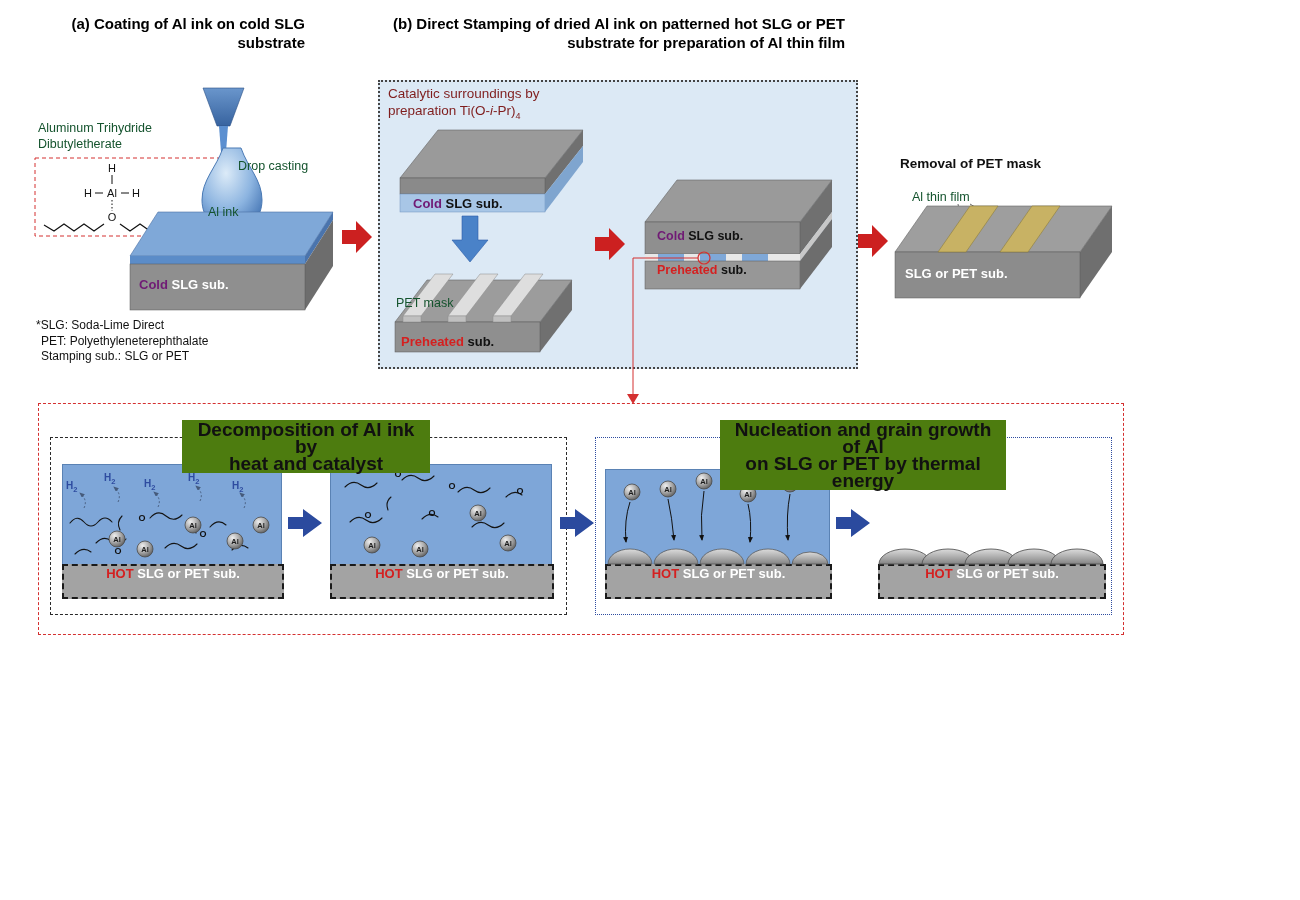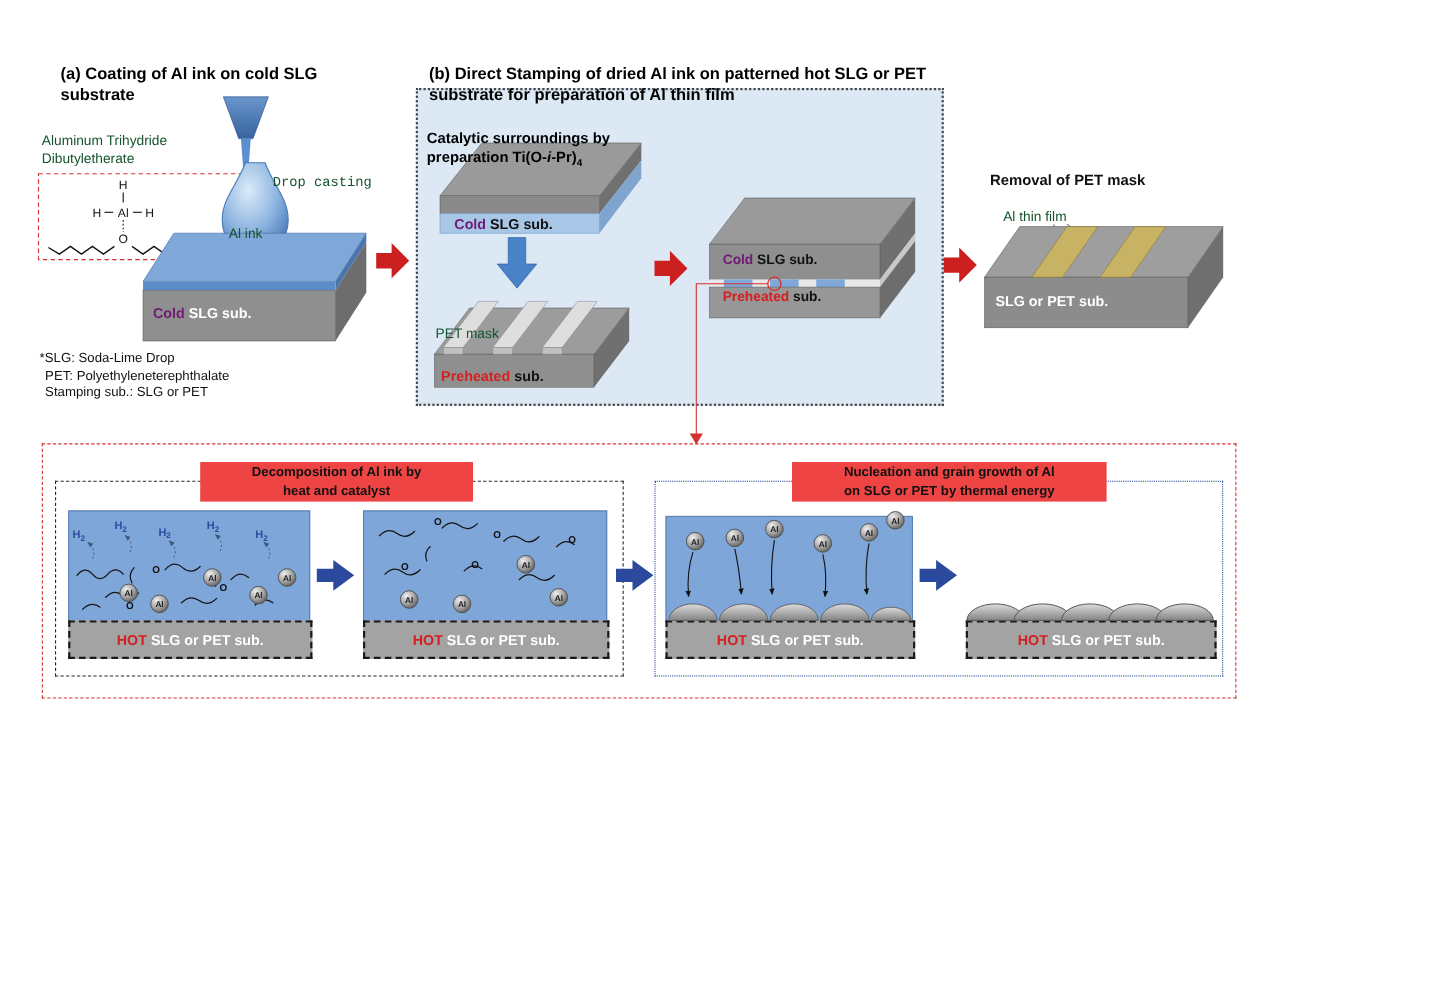--- a/index.html
+++ b/index.html
@@ -1,36 +1,36 @@
 <!DOCTYPE html>
 <html><head>
 <meta charset="utf-8">
 <style>
   html,body{margin:0;padding:0;background:#fff;}
   #canvas{position:relative;width:1300px;height:900px;background:#fff;overflow:hidden;
           font-family:"Liberation Sans",sans-serif;color:#111;}
   .abs{position:absolute;}
-  .title{font-weight:bold;font-size:15px;line-height:19px;text-align:left;color:#000;margin-top:44px;}
+  .title{font-weight:bold;font-size:15px;line-height:19px;text-align:right;color:#000;}
   .lbl{font-size:12.5px;color:#14532d;}
   .lblb{font-size:13px;font-weight:bold;}
   .cold{color:#701a75;font-weight:bold;}
   .redtx{color:#d42020;font-weight:bold;}
   .whitetx{color:#fff;font-weight:bold;}
   .blknote{color:#111;}
-  .bluenote{color:#000000;font-size:13.5px;line-height:17px;font-weight:bold;margin-top:32px;}
+  .bluenote{color:#7f1d1d;font-size:13.5px;line-height:17px;font-weight:normal;}
   .bluenote .it{font-style:italic;}
   .bluenote sub{font-size:9px;}
   .chamber{background:#dce9f5;border:2px dotted #444;}
   .redbox{border:1px dashed #d43030;}
   .blackdash{border:1.5px dashed #2a2a2a;}
   .bluedot{border:1.5px dotted #2e4ca0;}
   .bluebox{background:#7ea6d8;border:1px solid #5a82b4;}
-  .subbox{background:#a3a3a3;border:2px dashed #1a1a1a;display:flex;align-items:center;justify-content:center;
+  .subbox{background:#a3a3a3;border:2px dashed #1a1a1a;display:flex;align-items:flex-start;justify-content:center;
           font-weight:bold;font-size:13px;color:#fff;white-space:pre;}
-  .ptitle{font-weight:bold;font-size:12px;line-height:17px;text-align:center;background:#ef4444;padding:1px 4px;z-index:4;}
+  .ptitle{font-weight:bold;font-size:19px;line-height:17px;text-align:center;background:#4d7c0f;padding:1px 4px;z-index:4;}
   .footnote{font-size:12px;line-height:15.5px;color:#111;}
   .footnote .ind{padding-left:5px;}
   svg text{font-family:"Liberation Sans",sans-serif;}
   .toplbl{z-index:5;}
 </style>
 </head>
 <body>
 
 <div id="canvas">
 
@@ -323,27 +323,27 @@
     <polygon points="836,517 851,517 851,509 870,523 851,537 851,529 836,529" fill="#2b4a9e"></polygon>
   </svg>
 
   <div class="abs title toplbl" style="left:55px;top:14px;width:250px;">(a) Coating of Al ink on cold SLG substrate</div>
   <div class="abs title toplbl" style="left:390px;top:14px;width:455px;">(b) Direct Stamping of dried Al ink on patterned hot SLG or PET substrate for preparation of Al thin film</div>
 
   <div class="abs lbl toplbl" style="left:38px;top:120px;line-height:16px;">
     <div>Aluminum Trihydride</div>
     <div>Dibutyletherate</div>
   </div>
-  <div class="abs lbl toplbl" style="left:248px;top:159px;font-family:Liberation Mono, monospace;">Drop casting</div>
+  <div class="abs lbl toplbl" style="left:238px;top:159px;">Drop casting</div>
   <div class="abs lbl toplbl" style="left:208px;top:205px;">Al ink</div>
   <div class="abs lblb toplbl" style="left:139px;top:277px;">
     <span class="cold">Cold</span><span class="whitetx" style="white-space:pre;"> SLG sub.</span>
   </div>
   <div class="abs footnote toplbl" style="left:36px;top:318px;">
-    <div>*SLG: Soda-Lime Drop</div>
+    <div>*SLG: Soda-Lime Direct</div>
     <div class="ind">PET: Polyethyleneterephthalate</div>
     <div class="ind">Stamping sub.: SLG or PET</div>
   </div>
 
   <div class="abs bluenote toplbl" style="left:388px;top:85px;">
     <div>Catalytic surroundings by</div>
     <div><span>preparation Ti(O-</span><span class="it">i</span><span>-Pr)</span><sub>4</sub></div>
   </div>
   <div class="abs lblb toplbl" style="left:413px;top:196px;">
     <span class="cold">Cold</span><span class="blknote" style="white-space:pre;font-weight:bold;"> SLG sub.</span>

